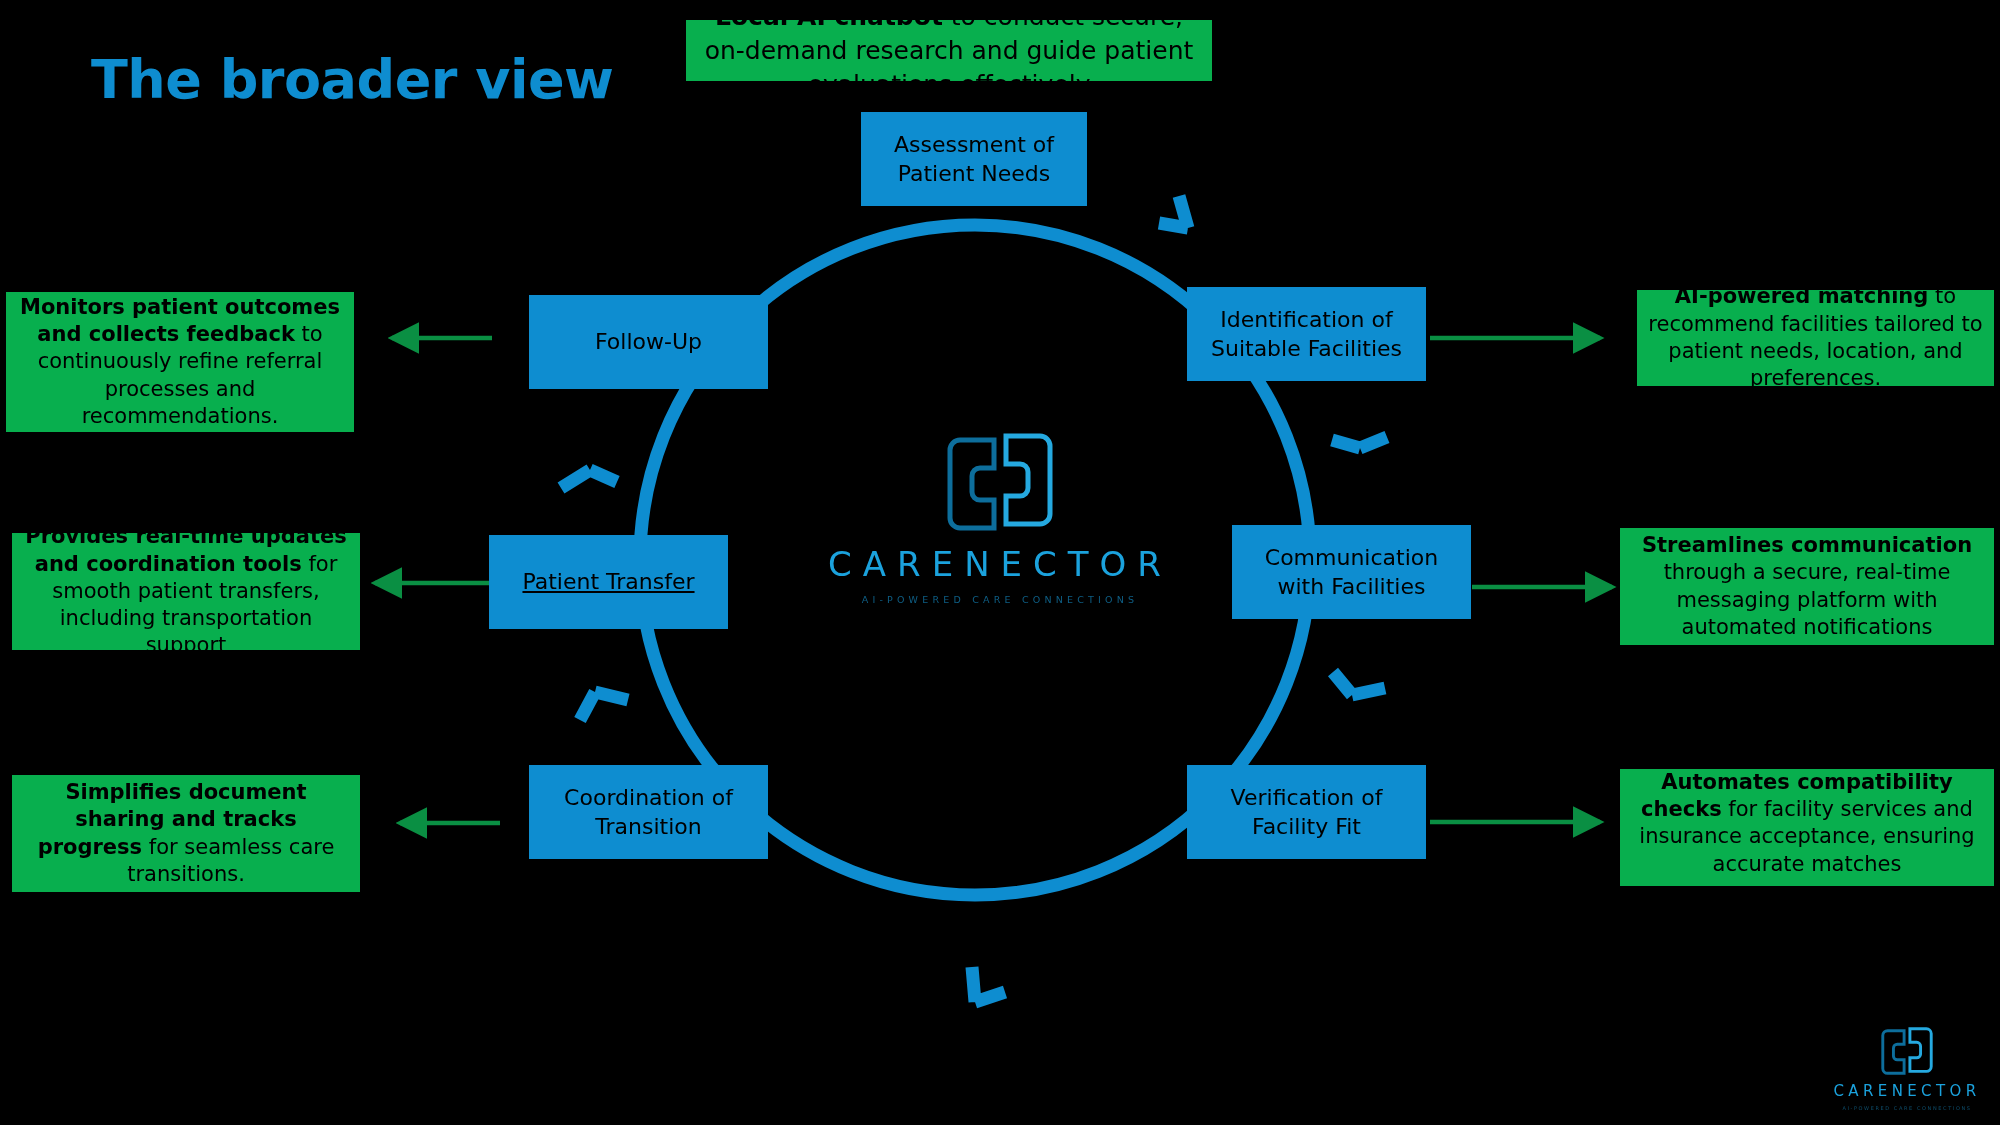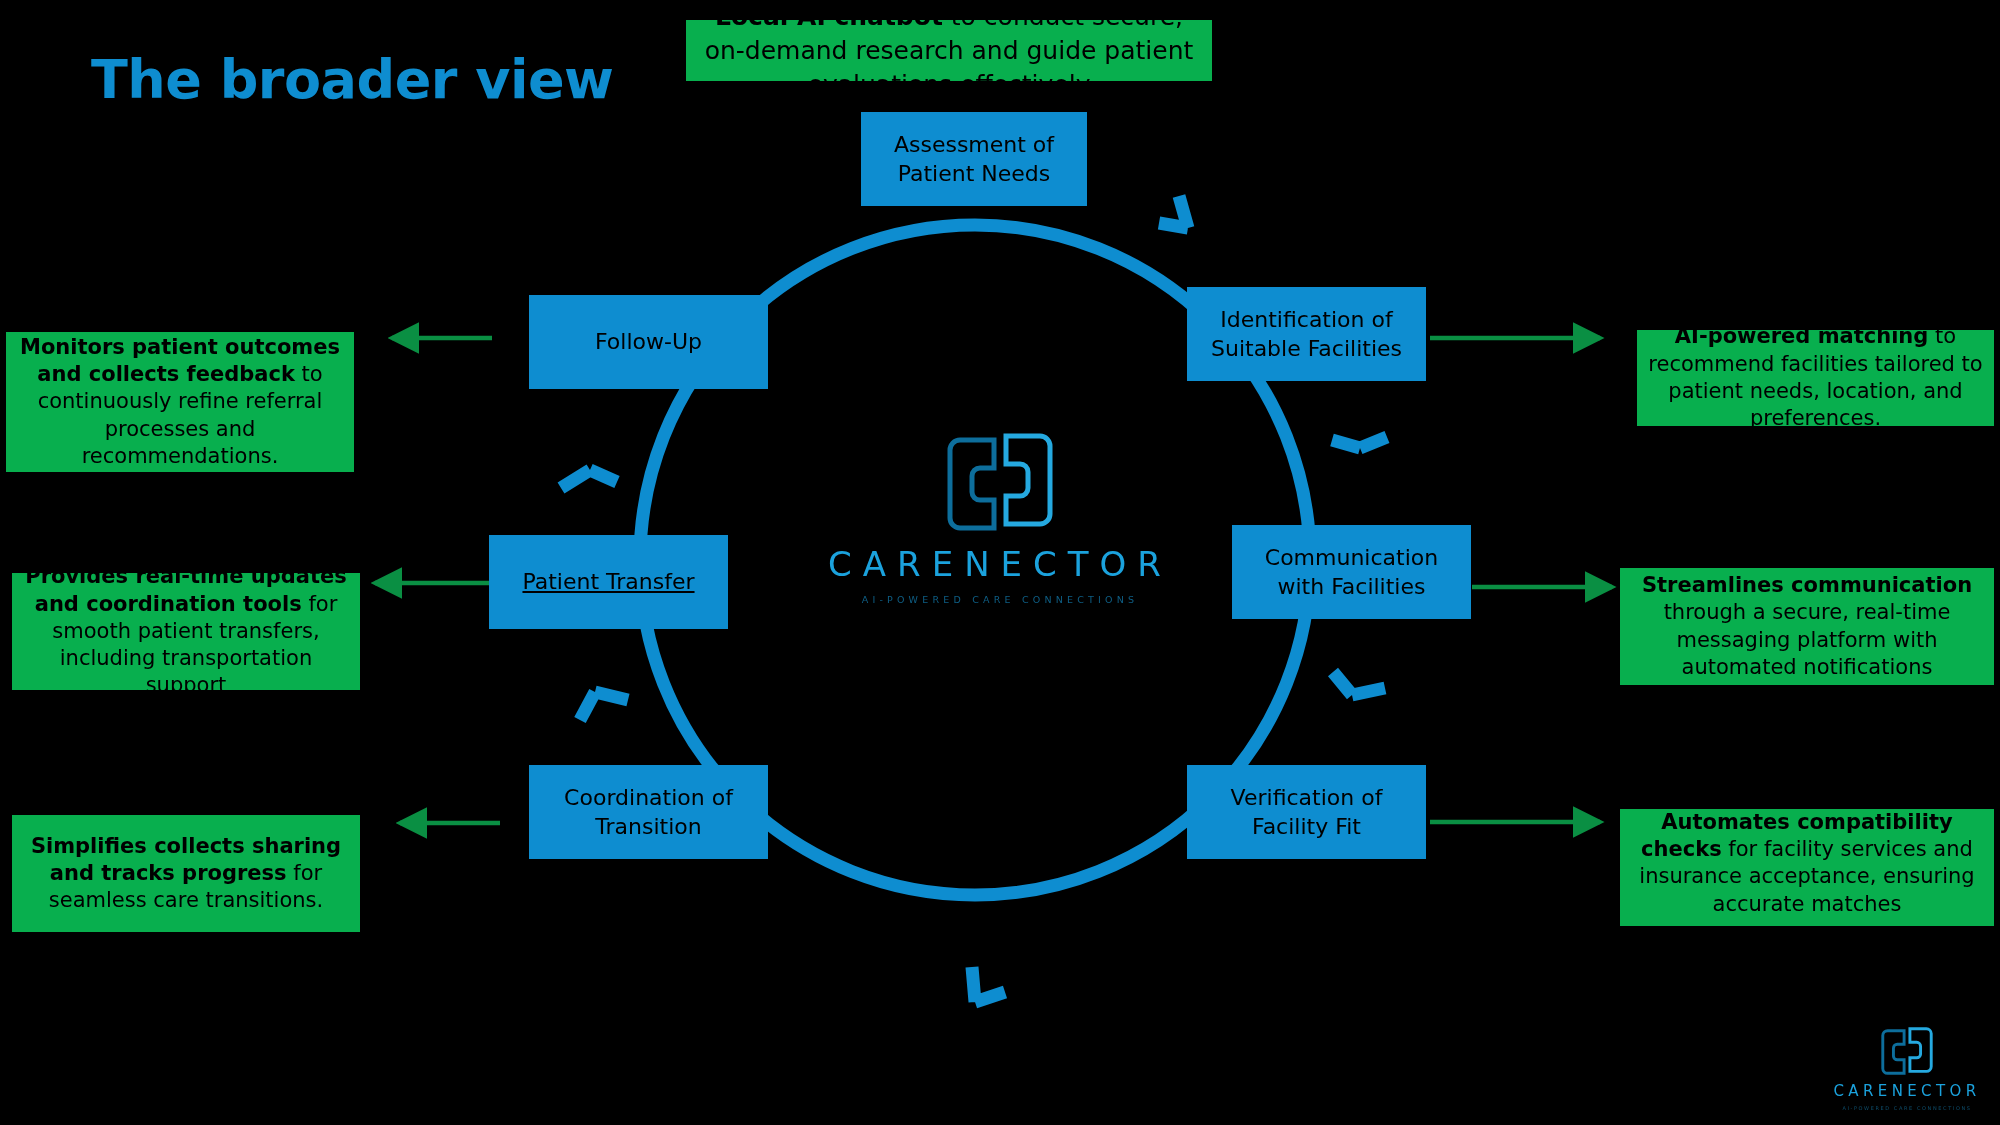--- a/index.html
+++ b/index.html
@@ -38,21 +38,21 @@
 
   
   .gbox {
     position: absolute;
     background: #08af4e;
     color: #000000;
     text-align: center;
     font-size: 21px; line-height: 1.3;
     font-family: "DejaVu Sans", sans-serif;
     padding: 8px 10px;
-    display: flex; align-items: center; justify-content: center; margin-top: 40px;
+    display: flex; align-items: center; justify-content: center;
   }
   .gbox .inner { width: 100%; }
   .gbox b { font-weight: bold; }
 
   .gbox-top {
     position: absolute;
     background: #08af4e;
     color: #000;
     font-size: 25px; line-height: 1.36;
     text-align: center;
@@ -200,21 +200,21 @@
   </div>
 
   <div class="gbox" style="left:12px; top:533px; width:348px; height:117px;">
     <div class="inner">
       <b>Provides real-time updates and coordination tools</b><span> for smooth patient transfers, including transportation support</span>
     </div>
   </div>
 
   <div class="gbox" style="left:12px; top:775px; width:348px; height:117px;">
     <div class="inner">
-      <b>Simplifies collects sharing and tracks progress</b><span> for seamless care transitions.</span>
+      <b>Simplifies document sharing and tracks progress</b><span> for seamless care transitions.</span>
     </div>
   </div>
 
   <div class="center-logo">
     <svg width="128" height="104" viewBox="0 0 128 104">
       <path d="M58 8 H24 A10 10 0 0 0 14 18 V86 A10 10 0 0 0 24 96 H58 V68 H44 A8 8 0 0 1 36 60 V44 A8 8 0 0 1 44 36 H58 Z" fill="none" stroke="#0d6e9c" stroke-width="5"></path>
       <path d="M70 4 H104 A10 10 0 0 1 114 14 V82 A10 10 0 0 1 104 92 H70 V64 H84 A8 8 0 0 0 92 56 V40 A8 8 0 0 0 84 32 H70 Z" fill="none" stroke="#25a9e0" stroke-width="5"></path>
     </svg>
     <div class="logo-word">CARENECTOR</div>
     <div class="logo-tag">AI-POWERED CARE CONNECTIONS</div>

